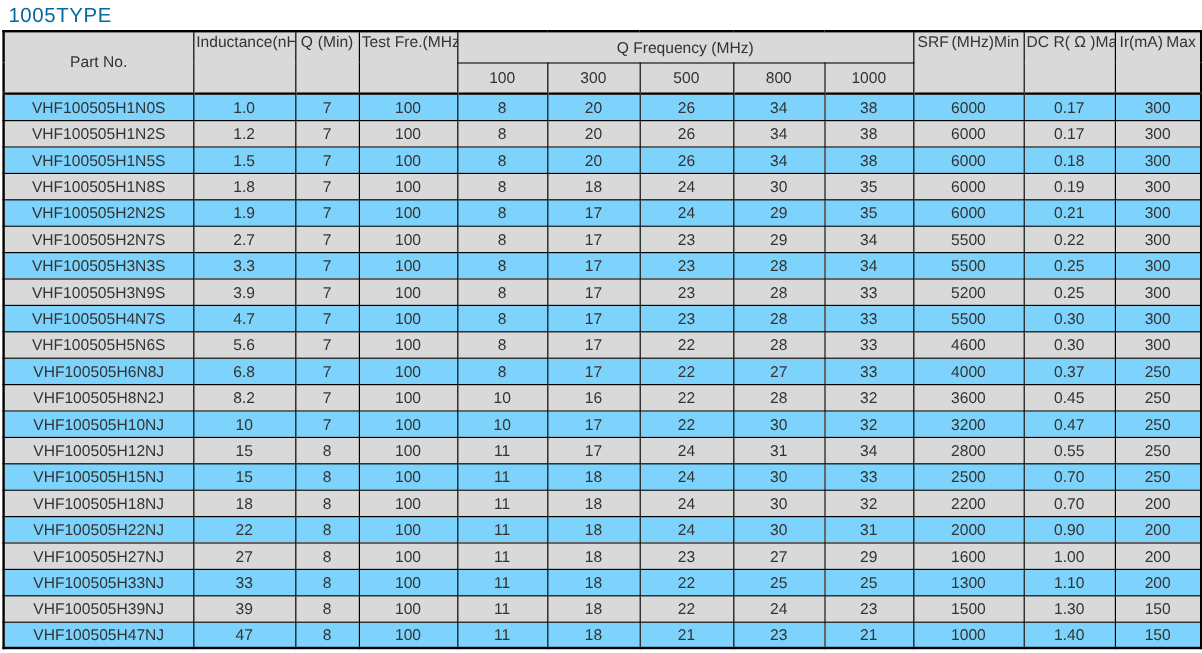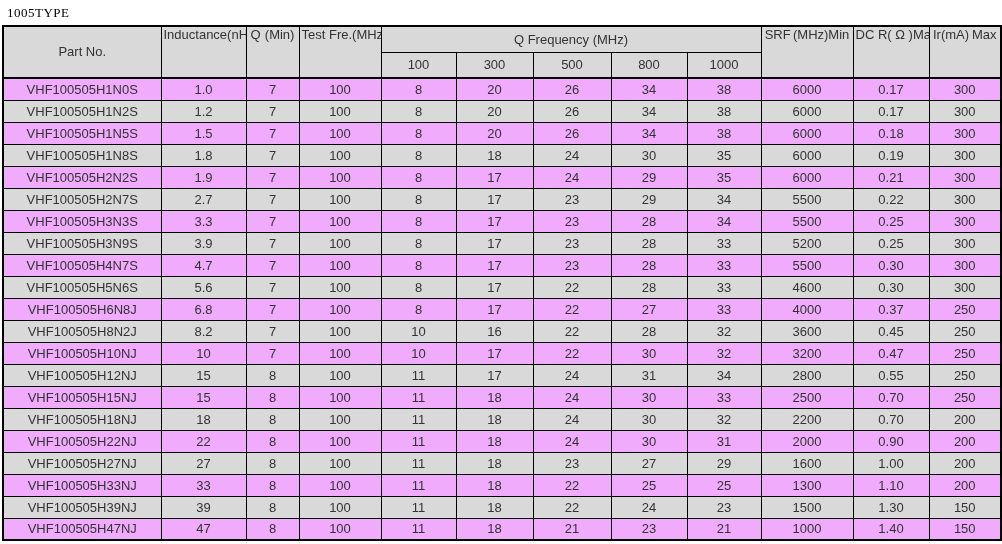--- a/index.html
+++ b/index.html
@@ -3,26 +3,25 @@
 <meta charset="utf-8">
 <style>
   html,body{margin:0;padding:0;background:#ffffff;}
   body{
     width:1002px;height:544px;overflow:hidden;
     font-family:"Liberation Sans", sans-serif;
     color:#333333;
     -webkit-font-smoothing:antialiased;
   }
   .page-title{
-    font-size:13px;
+    font-size:17px;
     letter-spacing:.5px;
-    color:#000000;
+    color:#0369a1;
     margin:3px 0 3px 7px;
     line-height:19px;
-    font-family:Liberation Serif, serif;
   }
   table.spec{
     border-collapse:collapse;
     table-layout:fixed;
     margin-left:2px;
     width:998px;
     border:2px solid #000000;
   }
   table.spec th, table.spec td{
     border:1px solid #000000;
@@ -31,21 +30,21 @@
     font-size:13px;
     font-weight:normal;
     padding:0 2px;
     overflow:hidden;
     white-space:nowrap;
     color:#333333;
   }
   thead th{background:#d9d9d9;}
   thead tr.top-row{height:26px;margin-left:23px;}
   thead tr.sub-row{height:26px;}
-  tbody tr{height:22px;background:#f0abfc;}
+  tbody tr{height:22px;background:#7dd3fc;}
   tbody tr.alt{background:#d9d9d9;padding-left:28px;}
   tbody tr:first-child td{border-top:2px solid #000000;}
   .hdr-2line{
     display:flex;flex-direction:row;justify-content:space-around;
     height:50px;line-height:16px;
   }
   .hdr-1line{line-height:50px;}
 </style>
 </head>
 <body>

